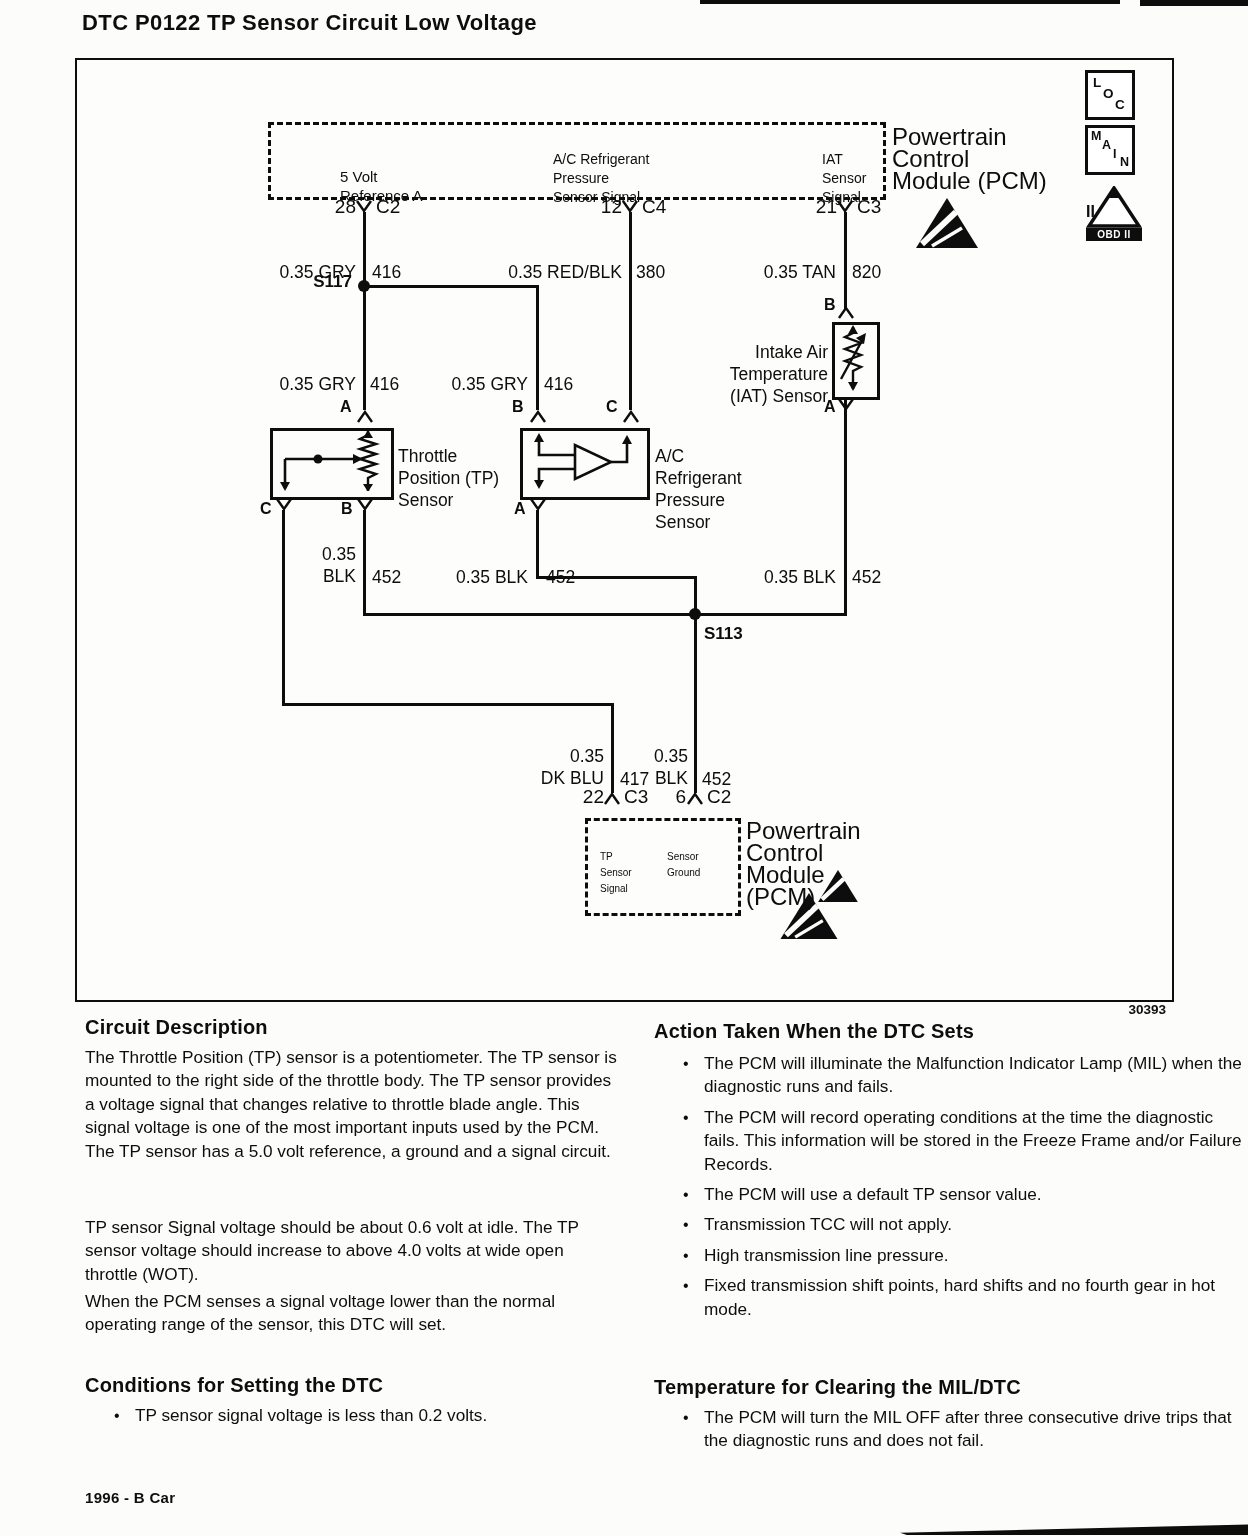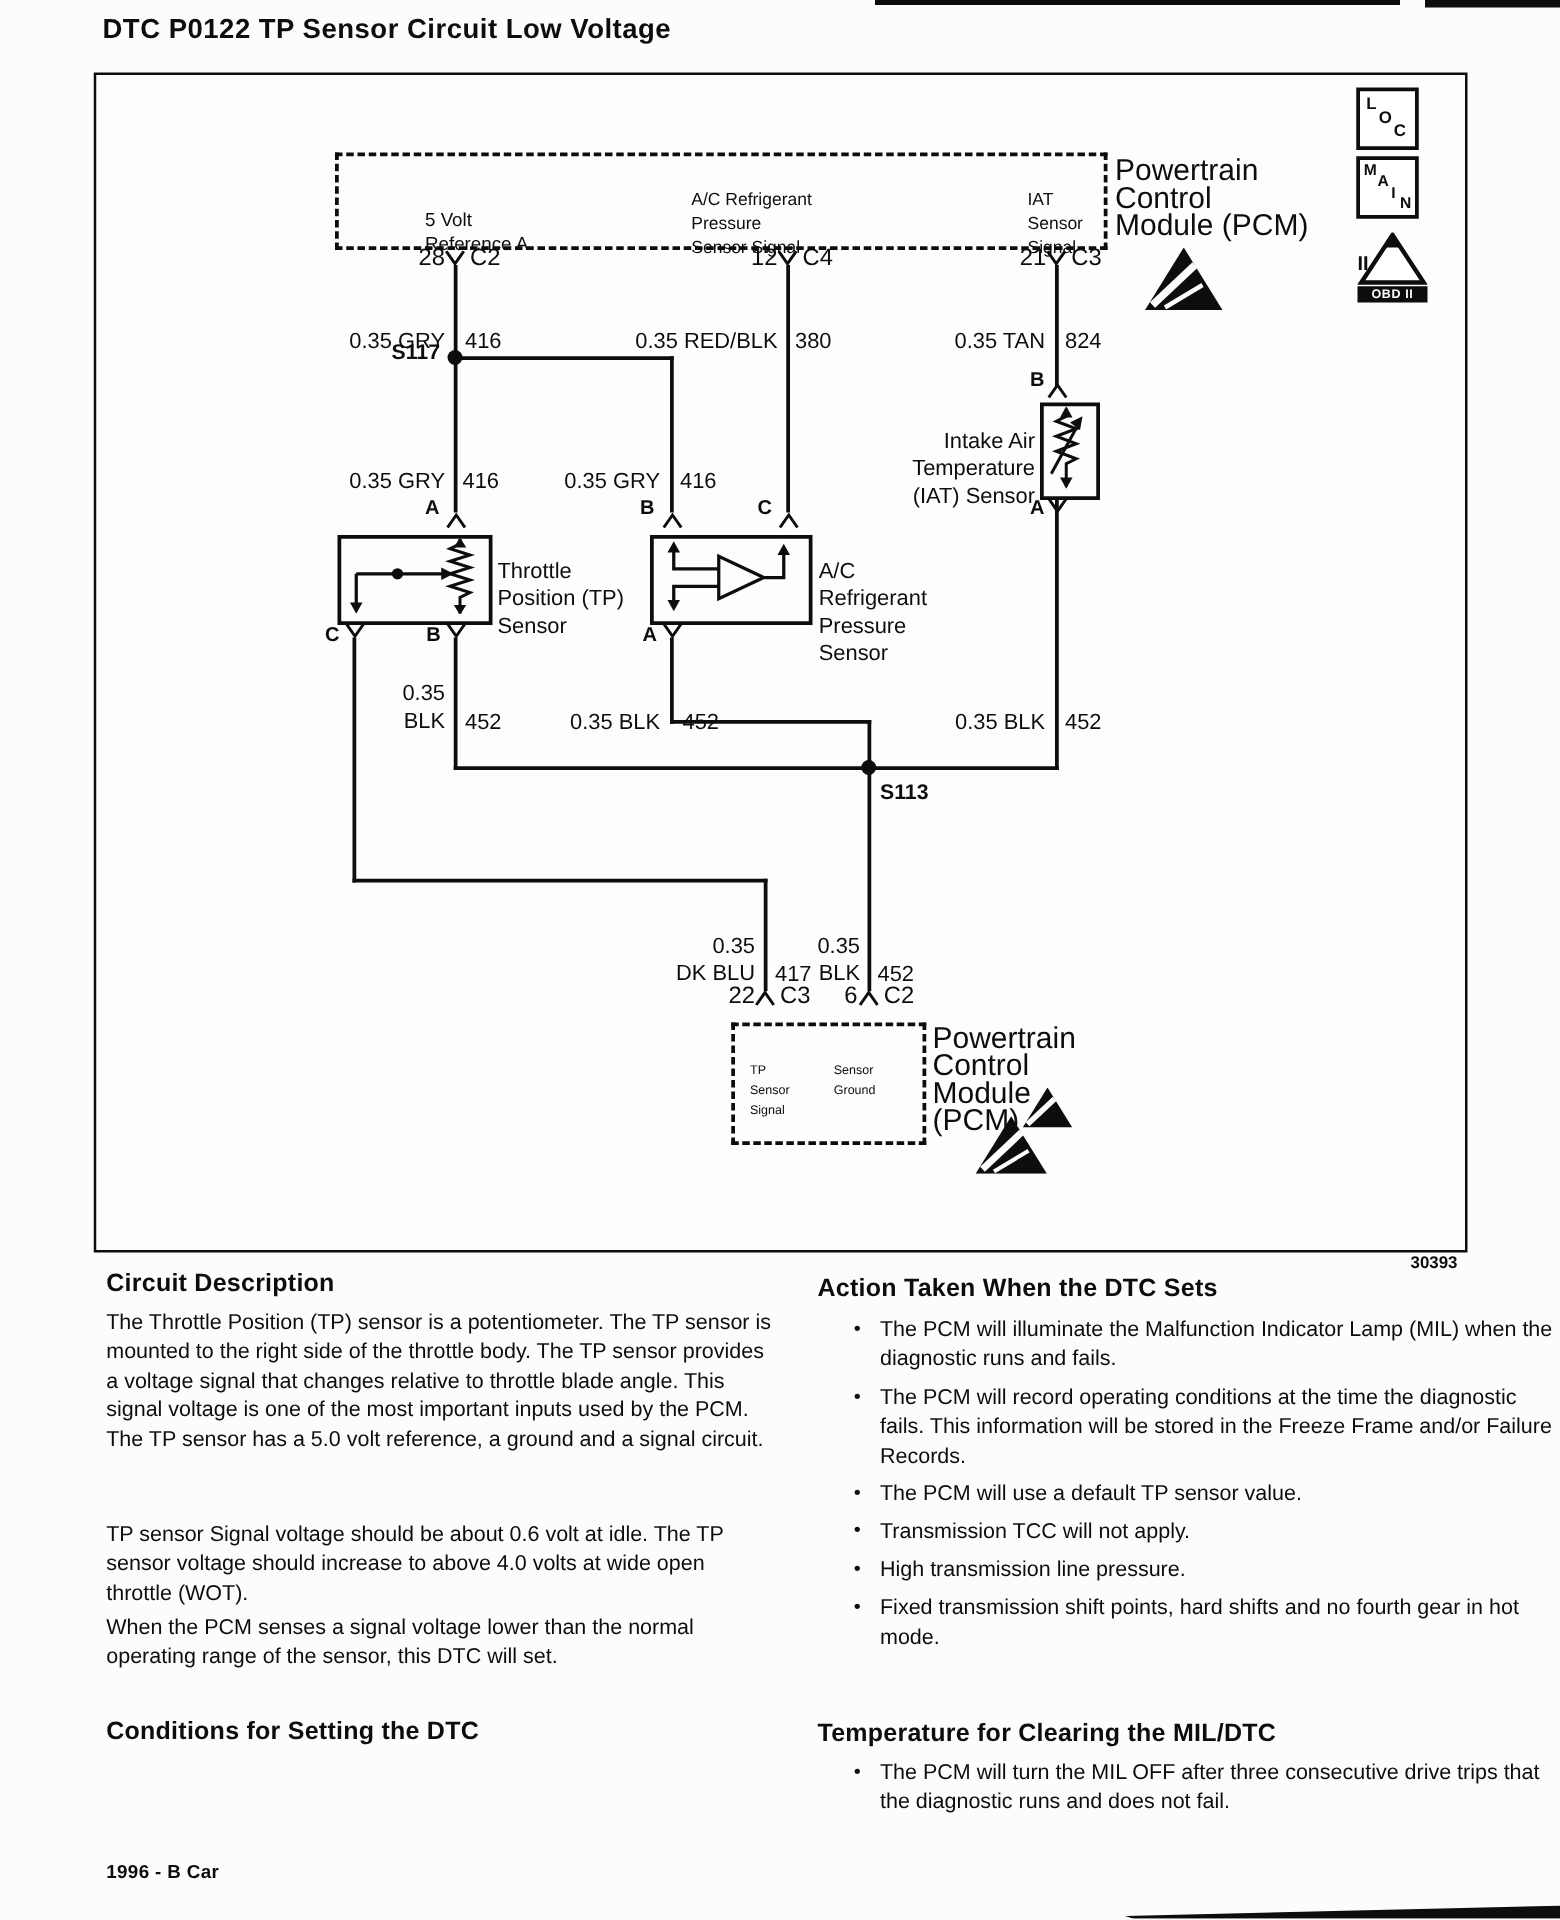--- a/index.html
+++ b/index.html
@@ -134,21 +134,21 @@
 <div class="dot" style="left:358px;top:280px;"></div>
 <div class="splice r" style="left:292px;top:272px;width:60px;">S117</div>
 <div class="dot" style="left:689px;top:608px;"></div>
 <div class="splice" style="left:704px;top:624px;">S113</div>
 
 <div class="lbl r" style="left:218px;top:240px;width:138px;">0.35 GRY</div>
 <div class="lbl" style="left:372px;top:240px;">416</div>
 <div class="lbl r" style="left:450px;top:240px;width:172px;">0.35 RED/BLK</div>
 <div class="lbl" style="left:636px;top:240px;">380</div>
 <div class="lbl r" style="left:692px;top:240px;width:144px;">0.35 TAN</div>
-<div class="lbl" style="left:852px;top:240px;">824</div>
+<div class="lbl" style="left:852px;top:240px;">820</div>
 
 <div class="lbl r" style="left:238px;top:352px;width:118px;">0.35 GRY</div>
 <div class="lbl" style="left:370px;top:352px;">416</div>
 <div class="lbl r" style="left:410px;top:352px;width:118px;">0.35 GRY</div>
 <div class="lbl" style="left:544px;top:352px;">416</div>
 
 <div class="solid-box" style="left:832px;top:322px;width:42px;height:72px;"></div>
 <svg class="abs" style="left:835px;top:325px;" width="36" height="66" viewBox="0 0 36 66">
   <path d="M18,2 L18,8 L10,12 L26,18 L10,24 L26,30 L10,36 L26,42 L18,46 L18,64" fill="none" stroke="#0d0d0d" stroke-width="2.4"></path>
   <polygon points="18,0 13,9 23,9" fill="#0d0d0d"></polygon>
@@ -261,20 +261,21 @@
 
 <div class="fig-num r" style="left:1078px;top:1002px;width:88px;">30393</div>
 
 <div class="h1" style="left:85px;top:1016px;">Circuit Description</div>
 <div class="para" style="left:85px;top:1046px;width:532px;">The Throttle Position (TP) sensor is a potentiometer. The TP sensor is mounted to the right side of the throttle body. The TP sensor provides a voltage signal that changes relative to throttle blade angle. This signal voltage is one of the most important inputs used by the PCM. The TP sensor has a 5.0 volt reference, a ground and a signal circuit.</div>
 <div class="para" style="left:85px;top:1216px;width:532px;">TP sensor Signal voltage should be about 0.6 volt at idle. The TP sensor voltage should increase to above 4.0 volts at wide open throttle (WOT).</div>
 <div class="para" style="left:85px;top:1290px;width:532px;">When the PCM senses a signal voltage lower than the normal operating range of the sensor, this DTC will set.</div>
 
 <div class="h1" style="left:85px;top:1374px;">Conditions for Setting the DTC</div>
 <ul class="bullets abs" style="left:85px;top:1404px;width:520px;font-size:17.2px;line-height:23.4px;">
+  <li>TP sensor signal voltage is less than 0.2 volts.</li>
 </ul>
 
 <div class="h1" style="left:654px;top:1020px;">Action Taken When the DTC Sets</div>
 <ul class="bullets abs" style="left:654px;top:1052px;width:548px;font-size:17.2px;line-height:23.4px;">
   <li>The PCM will illuminate the Malfunction Indicator Lamp (MIL) when the diagnostic runs and fails.</li>
   <li>The PCM will record operating conditions at the time the diagnostic fails. This information will be stored in the Freeze Frame and/or Failure Records.</li>
   <li>The PCM will use a default TP sensor value.</li>
   <li>Transmission TCC will not apply.</li>
   <li>High transmission line pressure.</li>
   <li>Fixed transmission shift points, hard shifts and no fourth gear in hot mode.</li>

